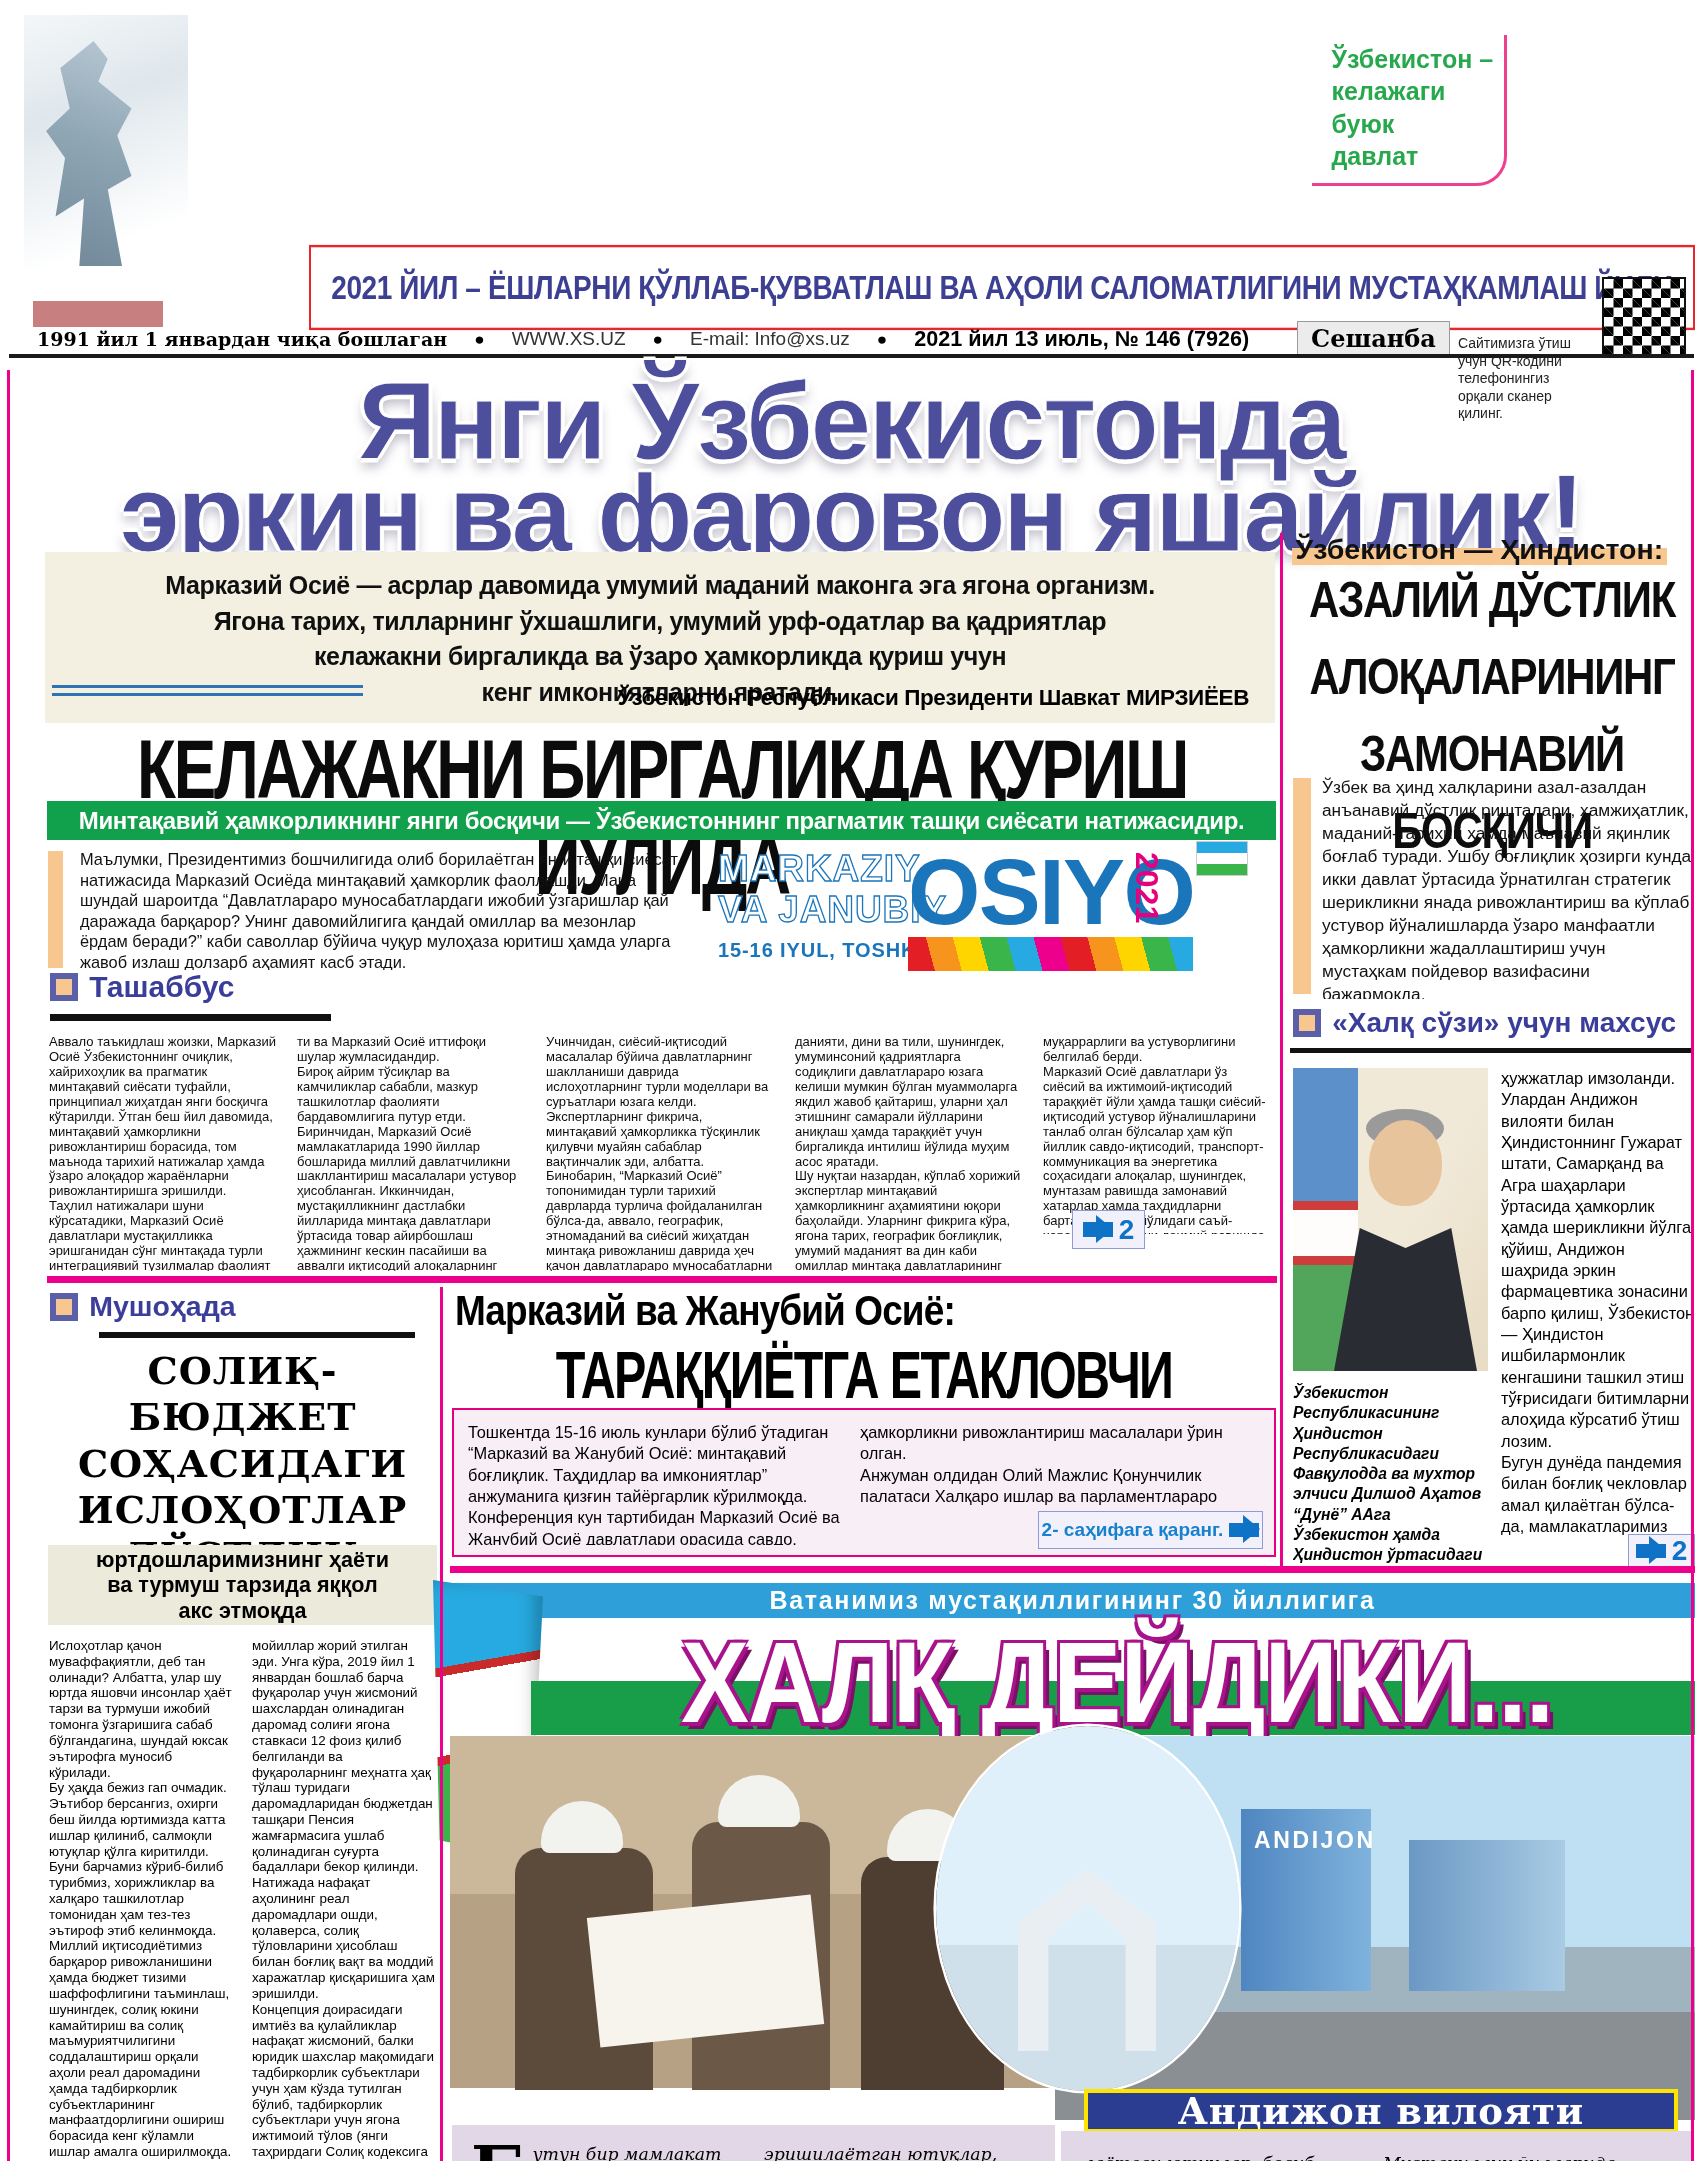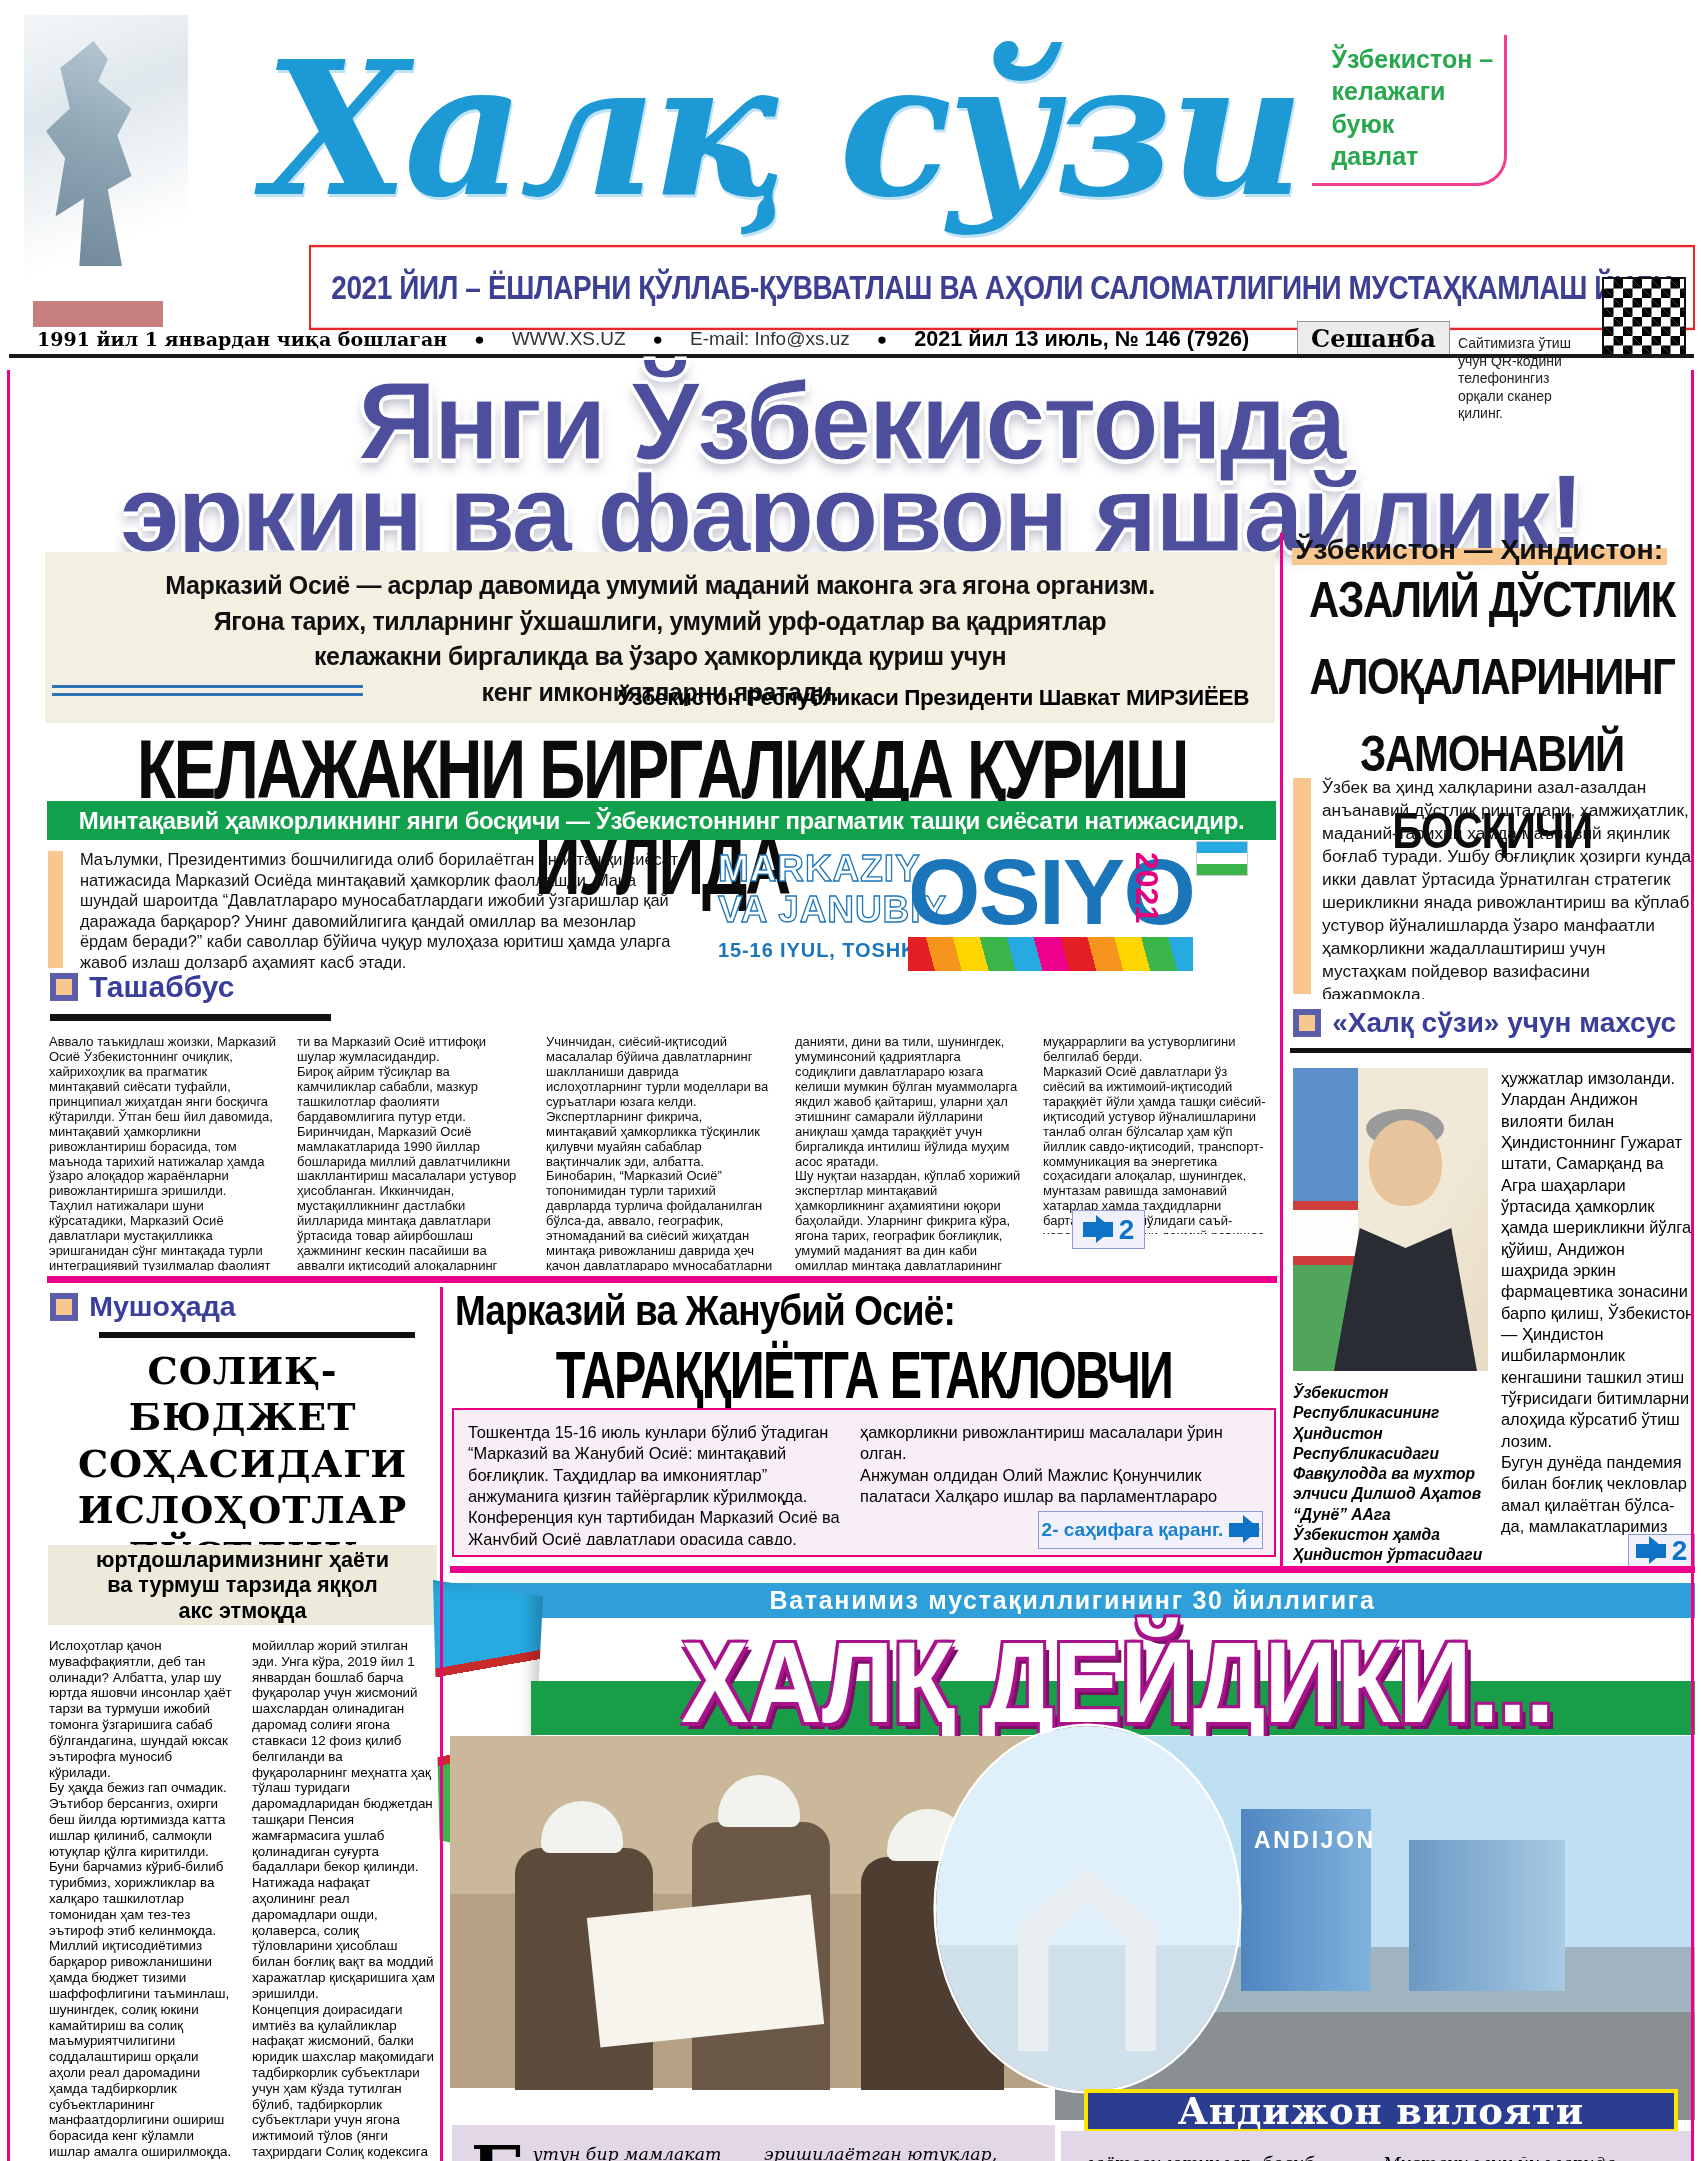--- a/index.html
+++ b/index.html
@@ -171,21 +171,20 @@
   .edge-r { left:1691px; top:370px; width:3px; height:1980px; background:#ec008c; }
   .sep-1 { left:440px; top:1287px; height:1016px; }
   .sep-2 { left:1280px; top:533px; height:1038px; }
 </style>
 </head>
 <body>
 
 <div class="page">
 
   <div class="abs statue"></div>
-  <div class="abs masthead">Халқ сўзи</div>
   <div class="abs tagline prewrap">Ўзбекистон –
 келажаги
 буюк
 давлат</div>
   <div class="abs yearbanner">2021 ЙИЛ – ЁШЛАРНИ ҚЎЛЛАБ-ҚУВВАТЛАШ ВА АҲОЛИ САЛОМАТЛИГИНИ МУСТАҲКАМЛАШ ЙИЛИ</div>
 
   <div class="abs dateline">
     <span class="dl-founded">1991 йил 1 январдан чиқа бошлаган</span>
     <span class="dl-bullet">●</span>
     <span class="dl-plain">WWW.XS.UZ</span>

